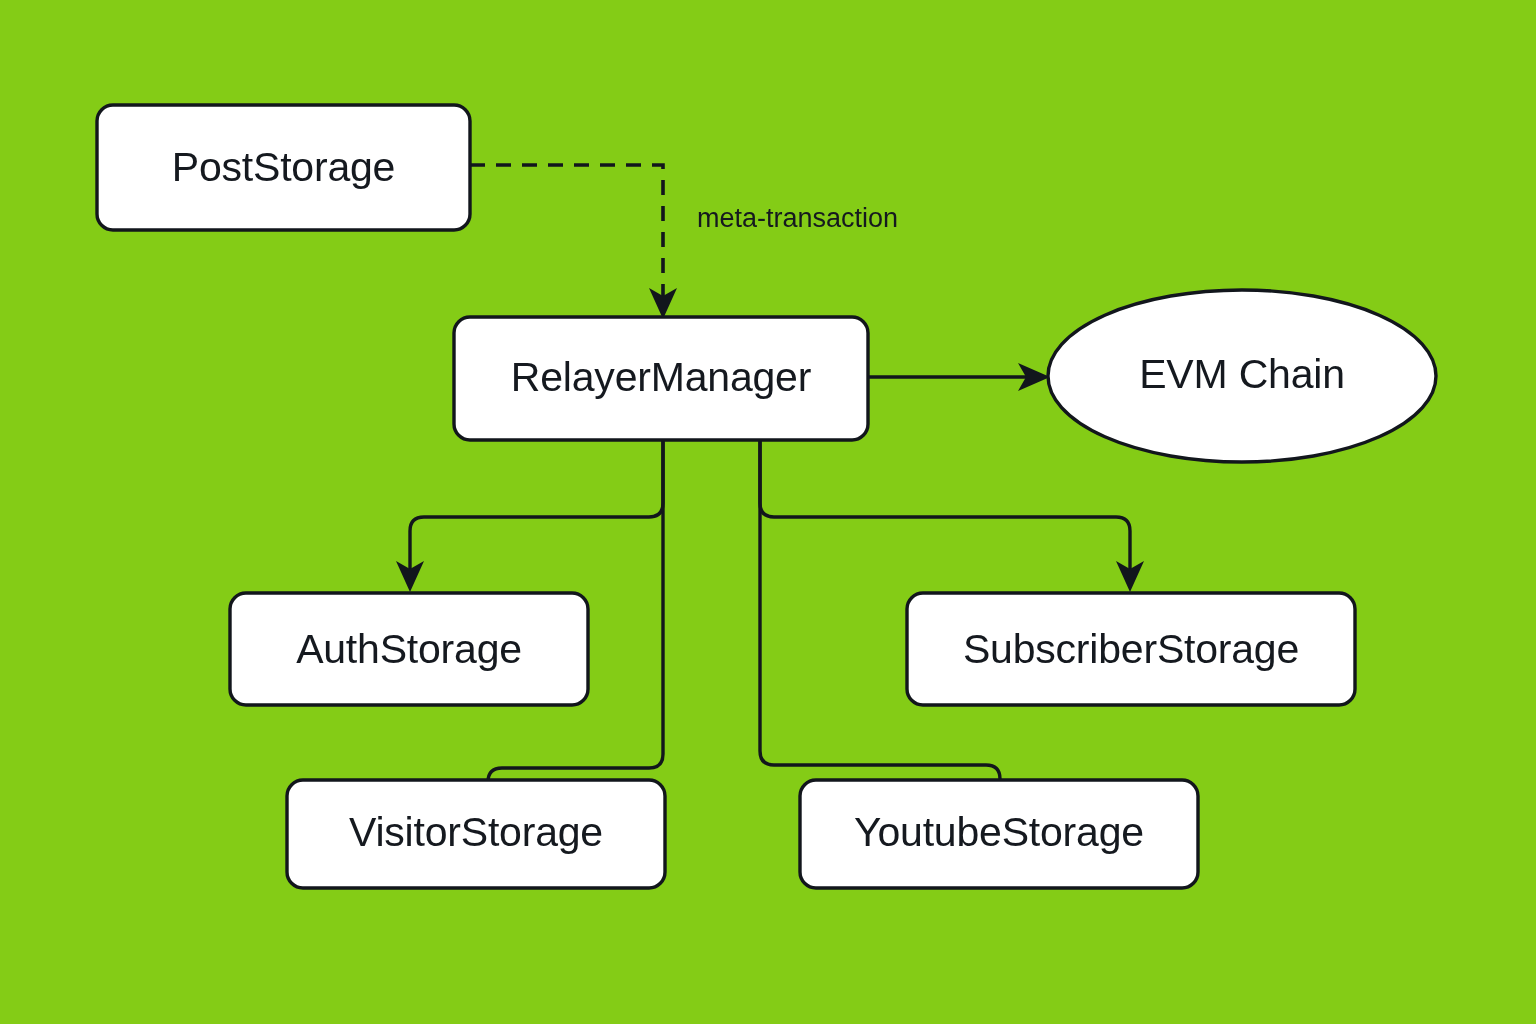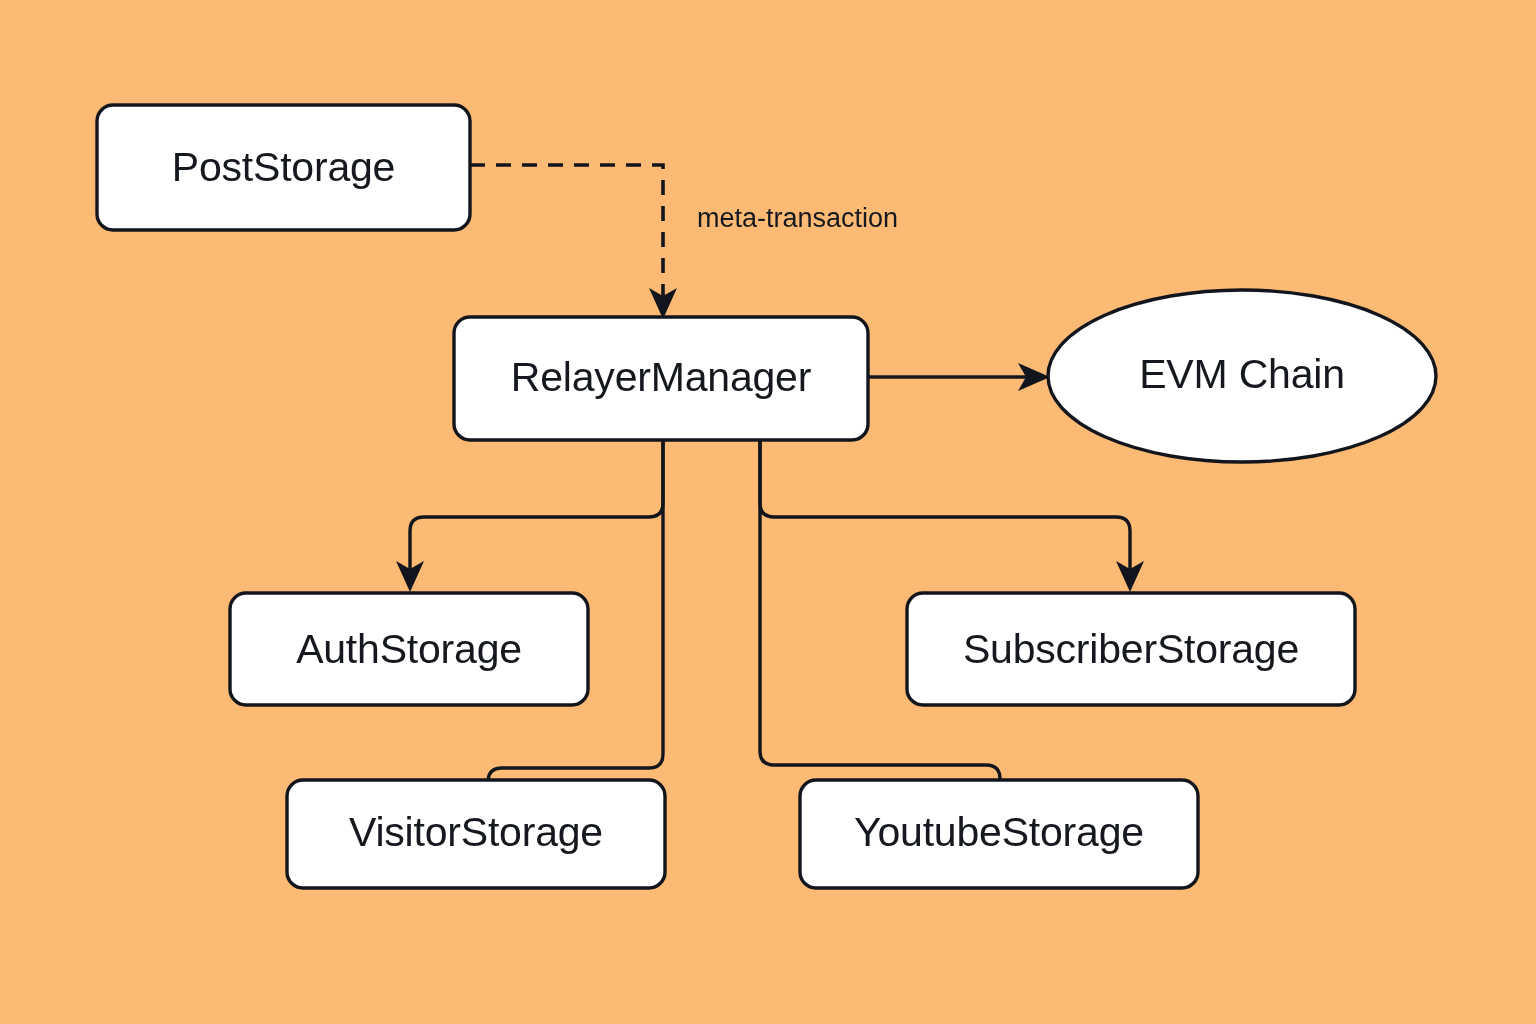--- a/index.html
+++ b/index.html
@@ -11,21 +11,21 @@
   body {
     width: 1536px;
     height: 1024px;
     font-family: "Liberation Sans", sans-serif;
     overflow: hidden;
   }
   #diagram-root {
     position: relative;
     width: 1536px;
     height: 1024px;
-    background: #fdba74;
+    background: #84cc16;
   }
   svg#diagram-canvas {
     display: block;
     width: 1536px;
     height: 1024px;
   }
   .node-shape {
     fill: #ffffff;
     stroke: #12161c;
     stroke-width: 3.4;

